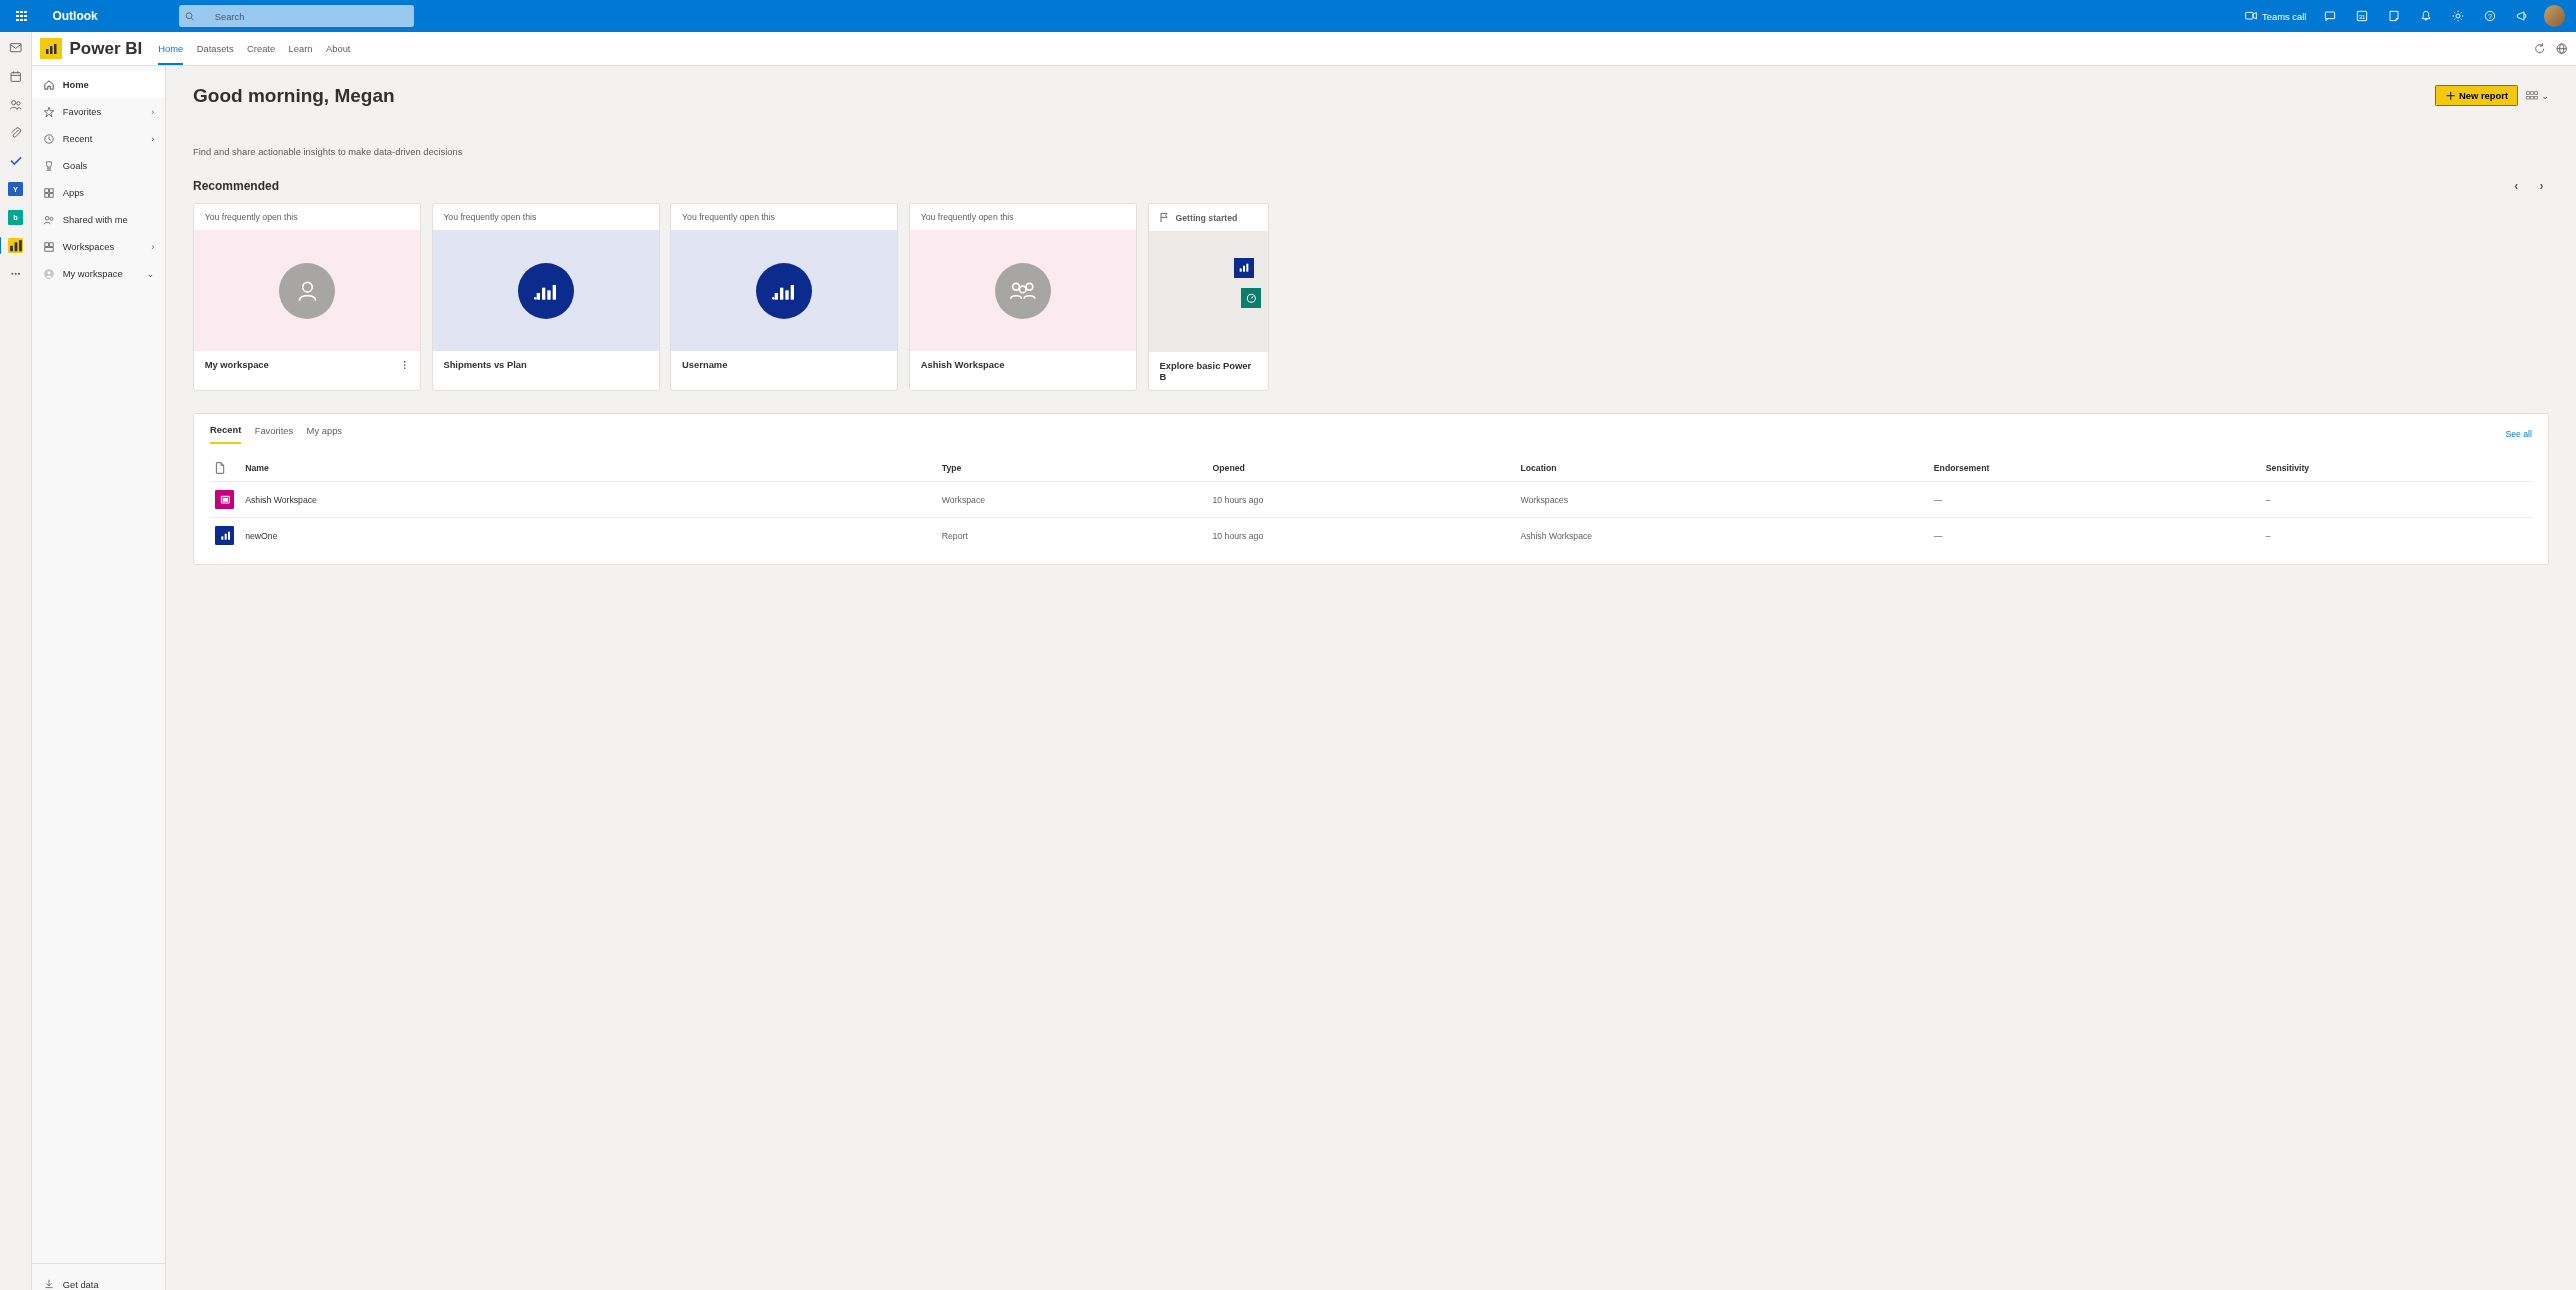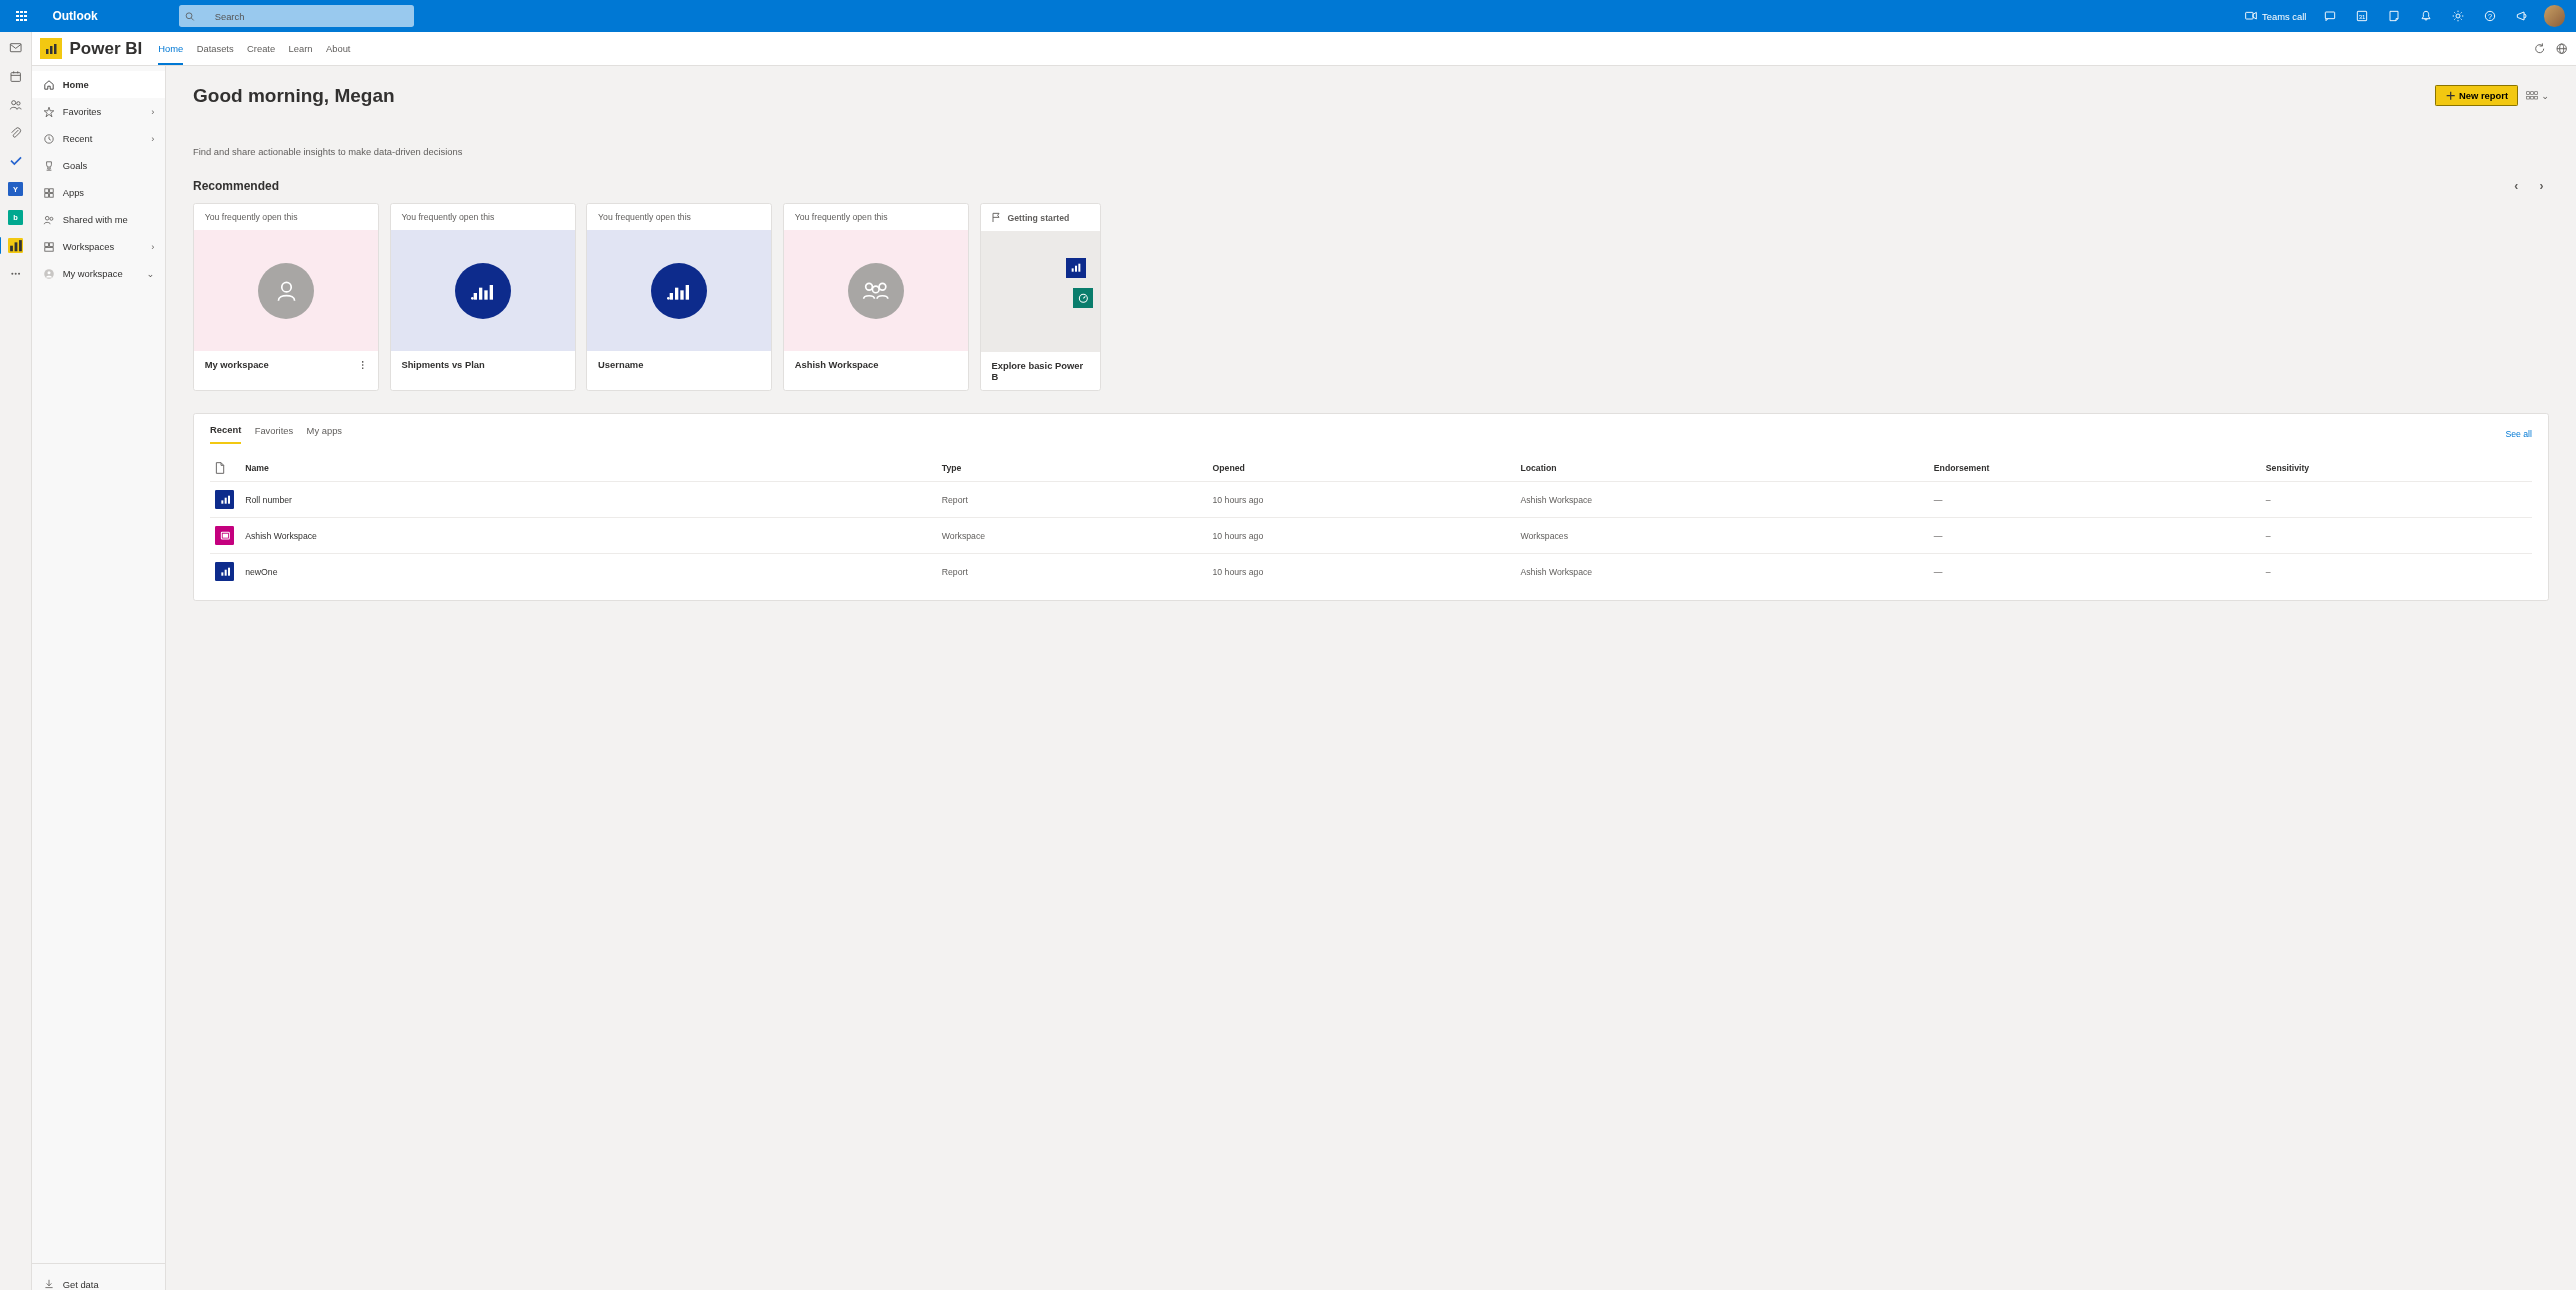--- a/index.html
+++ b/index.html
@@ -59,21 +59,21 @@
 .greet-left p { color: #605e5c; font-size: 9.4px; margin-top: 39px; }
 .greet-right { margin-left: auto; display: flex; gap: 8px; align-items: center; }
 .new-report-btn { background: #f2c811; border: 0.7px solid #8a7400; padding: 4px 9.4px; font-size: 9.4px; font-weight: 600; display: flex; align-items: center; gap: 4px; cursor: pointer; border-radius: 1.3px; }
 .view-toggle { display:flex; align-items:center; gap:2.7px; cursor:pointer; color:#605e5c;}
 
 .section-title { font-size: 12px; font-weight: 600; margin-bottom: 8px; display:flex; align-items:center;}
 .section-title .carousel-arrows { margin-left:auto; display:flex; gap:10.7px;}
 .carousel-arrows span { cursor:pointer; color:#605e5c; padding:2.7px 5.4px;}
 
 .cards-row { display: flex; gap: 10.7px; margin-bottom: 21.5px; overflow:hidden;}
-.rec-card { width: 186px; background: #fff; border: 0.7px solid #e1dfdd; border-radius: 2.7px; flex-shrink:0; cursor:pointer;}
+.rec-card { width: 228px; background: #fff; border: 0.7px solid #e1dfdd; border-radius: 2.7px; flex-shrink:0; cursor:pointer;}
 .rec-card .rec-head { padding: 8px 10.7px; font-size: 8.7px; color: #605e5c; }
 .rec-card .rec-img { height: 121px; display: flex; align-items: center; justify-content: center; }
 .rec-card .rec-foot { padding: 8px 10.7px; font-weight: 600; display:flex; align-items:center;}
 .rec-foot .more-vert { margin-left:auto; color:#605e5c; cursor:pointer;}
 .circle { width: 56px; height: 56px; border-radius: 50%; display:flex; align-items:center; justify-content:center;}
 .rec-card.partial { width: 121px; }
 .rec-card.partial .rec-head { display:flex; align-items:center; gap:5.4px;}
 
 
 .recent-panel { background: #fff; border: 0.7px solid #e1dfdd; border-radius: 2.7px; padding: 10.7px 16px; }
@@ -485,35 +485,20 @@
                     </th>
                     <th style="width:30%">Name</th>
                     <th style="width:">Type</th>
                     <th style="width:">Opened</th>
                     <th style="width:">Location</th>
                     <th style="width:">Endorsement</th>
                     <th style="width:">Sensitivity</th>
                   </tr>
                 </thead>
               <tbody id="recent-body">
-                  <tr>
-      <td><span class="row-icon blue">
-                        <svg width="10.7" height="9.4" viewBox="0 0 16 14">
-                          <rect x="2" y="8" width="3" height="5" fill="#fff"></rect>
-                          <rect x="7" y="4" width="3" height="9" fill="#fff"></rect>
-                          <rect x="12" y="1" width="3" height="12" fill="#fff"></rect>
-                        </svg>
-                      </span></td>
-      <td>Roll number</td>
-      <td class="muted">Report</td>
-      <td class="muted">10 hours ago</td>
-      <td class="muted">Ashish Workspace</td>
-      <td class="muted">—</td>
-      <td class="muted">–</td>
-    </tr>
                   <tr>
       <td><span class="row-icon pink">
                         <svg width="10.7" height="9.4" viewBox="0 0 16 14">
                           <rect x="2" y="2" width="12" height="10" rx="1" stroke="#fff" stroke-width="1.5" fill="none"></rect>
                           <rect x="4" y="4" width="8" height="6" fill="#fff"></rect>
                         </svg>
                       </span></td>
       <td>Ashish Workspace</td>
       <td class="muted">Workspace</td>
       <td class="muted">10 hours ago</td>

